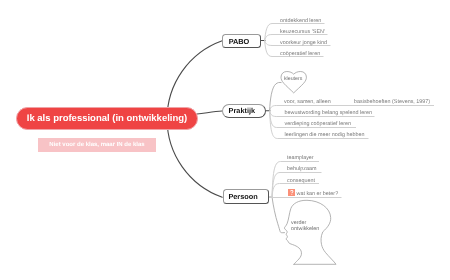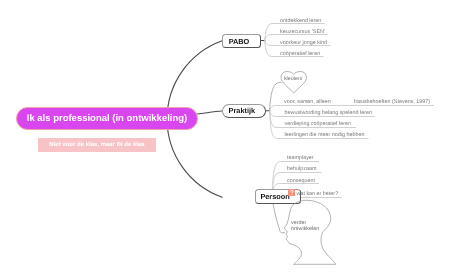--- a/index.html
+++ b/index.html
@@ -4,21 +4,21 @@
 <style>
   html,body{margin:0;padding:0;}
   body{width:450px;height:280px;background:#ffffff;font-family:"Liberation Sans",sans-serif;overflow:hidden;
     -webkit-font-smoothing:antialiased;text-rendering:geometricPrecision;}
   #stage{position:relative;width:450px;height:280px;}
   svg.layer{position:absolute;left:0;top:0;width:450px;height:280px;overflow:visible;}
   .node-box{position:absolute;box-sizing:border-box;border:1px solid #9b9b9b;border-right-color:#555;
     border-bottom-color:#555;border-radius:3.5px;background:#fff;
     display:flex;align-items:center;justify-content:center;color:#111;font-weight:bold;font-size:7.35px;letter-spacing:0px;padding-right:5px;}
   .leaf-label{position:absolute;color:#7a7a7a;font-size:5.4px;white-space:nowrap;line-height:1;}
-  .pill{position:absolute;box-sizing:border-box;border-radius:999px;background:#d946ef;border:1.3px solid #f0a3a7;
+  .pill{position:absolute;box-sizing:border-box;border-radius:999px;background:#ef4444;border:1.3px solid #f0a3a7;
     color:#fff;display:flex;align-items:center;justify-content:center;font-weight:bold;font-size:9.5px;}
   .subpill{position:absolute;box-sizing:border-box;background:#f8c3c6;color:#fff;display:flex;align-items:center;
     justify-content:center;font-weight:bold;font-size:6px;letter-spacing:0px;}
   .qicon{position:absolute;background:#fb9078;color:#fff;display:flex;align-items:center;justify-content:center;
     font-size:7px;font-weight:bold;line-height:1;}
   .heart-label{position:absolute;color:#6f6f6f;font-size:5.3px;white-space:nowrap;line-height:1;}
   .head-label{position:absolute;color:#6f6f6f;font-size:5.4px;line-height:6.1px;white-space:pre;}
 </style>
 </head>
 <body>
@@ -64,21 +64,21 @@
   <div class="subpill" style="left:38px;top:137.5px;width:118px;height:14px;">
     <span>Niet voor de klas, maar IN de klas</span>
   </div>
 
   <div class="node-box" style="left:222.4px;top:33.9px;width:38.2px;height:14.3px;">
     <span>PABO</span>
   </div>
   <div class="node-box" style="left:222.3px;top:103.8px;width:44.2px;height:14.2px;border-radius:7px;">
     <span>Praktijk</span>
   </div>
-  <div class="node-box" style="left:222.5px;top:189.2px;width:46.2px;height:14.8px;margin-left:32px;">
+  <div class="node-box" style="left:222.5px;top:189.2px;width:46.2px;height:14.8px;">
     <span>Persoon</span>
   </div>
 
   <div class="leaf-label" style="left:280px;top:19.0px;">ontdekkend leren</div>
   <div class="leaf-label" style="left:280px;top:30.0px;">keuzecursus 'SEN'</div>
   <div class="leaf-label" style="left:280px;top:41.0px;">voorkeur jonge kind</div>
   <div class="leaf-label" style="left:280px;top:52.0px;">coöperatief leren</div>
 
   <div class="leaf-label" style="left:284px;top:99.9px;">voor, samen, alleen</div>
   <div class="leaf-label" style="left:354px;top:99.9px;">basisbehoeften (Stevens, 1997)</div>

